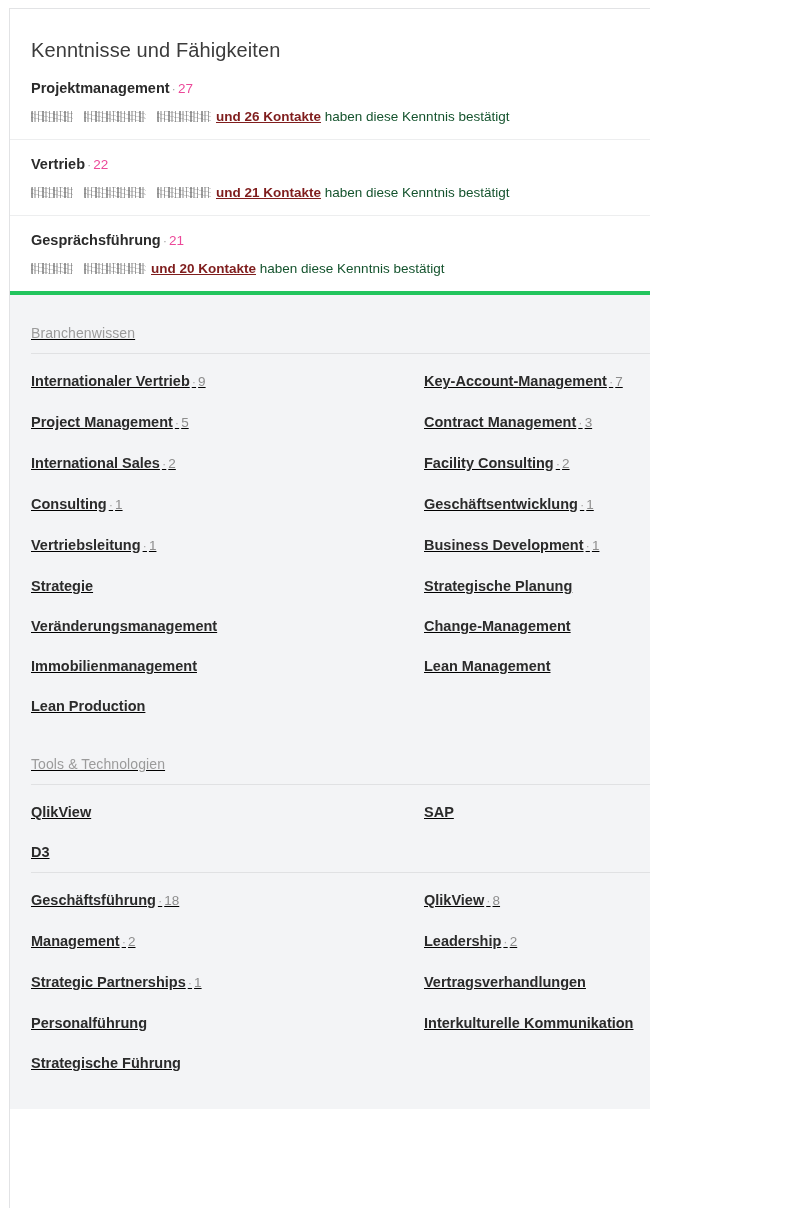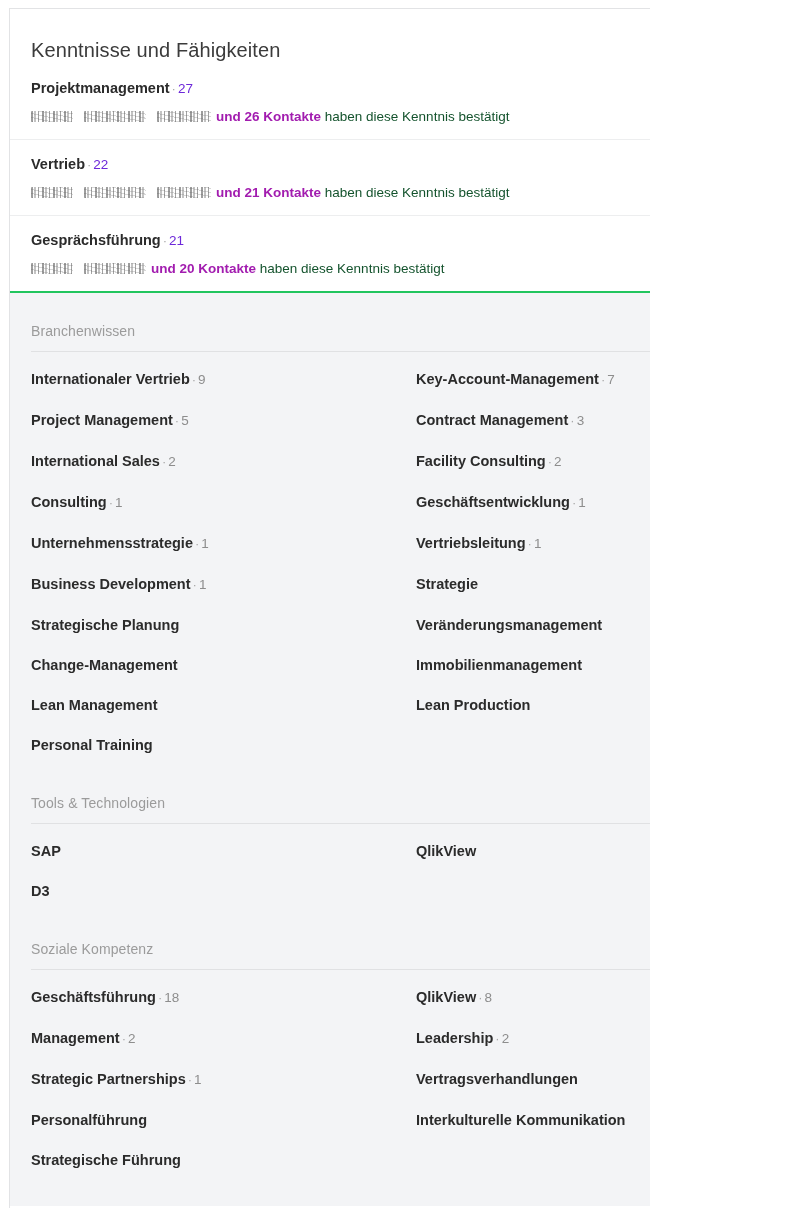--- a/index.html
+++ b/index.html
@@ -65,21 +65,21 @@
 
   .endorse-head {
     font-size: 14.5px;
     line-height: 20px;
     color: #2b2b2b;
     font-weight: 700;
     white-space: nowrap;
   }
   .endorse-head .count {
     font-weight: 400;
-    color: #6d28d9;
+    color: #ec4899;
     font-size: 13.5px;
   }
   .endorse-head .dot {
     font-weight: 400;
     color: #a8a8a8;
     padding: 0 2px;
     font-size: 13px;
   }
 
   .endorse-sub {
@@ -111,29 +111,30 @@
       repeating-linear-gradient(12deg,
         rgba(120,120,120,0.35) 0px, rgba(120,120,120,0.35) 1px,
         rgba(255,255,255,0) 1px, rgba(255,255,255,0) 4px);
     filter: blur(0.6px);
     opacity: 0.85;
   }
   .redacted.w1 { width: 42px; }
   .redacted.w2 { width: 62px; margin-left: 6px; }
   .redacted.w3 { width: 54px; margin-left: 6px; }
 
-  .bold-seg { font-weight: 700; color: #a21caf; }
+  .bold-seg { font-weight: 700; color: #7f1d1d; text-decoration: underline; }
   .norm-seg { font-weight: 400; color: #14532d; }
 
   
   .grey-region {
     background: #f3f4f6;
-    border-top: 2px solid #22c55e;
+    border-top: 4px solid #22c55e;
     padding: 0 0 26px 0;
     min-height: 500px;
+    text-decoration: underline;
   }
 
   .skill-section { padding: 0 21px; }
 
   .section-title {
     font-size: 14px;
     font-weight: 400;
     color: #9b9b9b;
     letter-spacing: 0.1px;
     padding-top: 29px;
@@ -143,21 +144,21 @@
 
   .section-rule {
     height: 1px;
     background: #e0e1e3;
     margin-bottom: 7px;
   }
 
   .skill-grid {
     display: grid;
     grid-template-columns: 385px 1fr;
-    column-gap: 0;
+    column-gap: 8px;
   }
 
   .skill-item {
     font-size: 14.5px;
     line-height: 20px;
     font-weight: 700;
     color: #2b2b2b;
     padding: 10px 0 10px 0;
     white-space: nowrap;
   }
@@ -204,44 +205,41 @@
           <div class="section-rule"></div>
           <div class="skill-grid">
             <div class="skill-item"><span>Internationaler Vertrieb</span><span class="dot">·</span><span class="count">9</span></div>
             <div class="skill-item"><span>Key-Account-Management</span><span class="dot">·</span><span class="count">7</span></div>
             <div class="skill-item"><span>Project Management</span><span class="dot">·</span><span class="count">5</span></div>
             <div class="skill-item"><span>Contract Management</span><span class="dot">·</span><span class="count">3</span></div>
             <div class="skill-item"><span>International Sales</span><span class="dot">·</span><span class="count">2</span></div>
             <div class="skill-item"><span>Facility Consulting</span><span class="dot">·</span><span class="count">2</span></div>
             <div class="skill-item"><span>Consulting</span><span class="dot">·</span><span class="count">1</span></div>
             <div class="skill-item"><span>Geschäftsentwicklung</span><span class="dot">·</span><span class="count">1</span></div>
-            <div class="skill-item"><span>Unternehmensstrategie</span><span class="dot">·</span><span class="count">1</span></div>
             <div class="skill-item"><span>Vertriebsleitung</span><span class="dot">·</span><span class="count">1</span></div>
             <div class="skill-item"><span>Business Development</span><span class="dot">·</span><span class="count">1</span></div>
             <div class="skill-item"><span>Strategie</span></div>
             <div class="skill-item"><span>Strategische Planung</span></div>
             <div class="skill-item"><span>Veränderungsmanagement</span></div>
             <div class="skill-item"><span>Change-Management</span></div>
             <div class="skill-item"><span>Immobilienmanagement</span></div>
             <div class="skill-item"><span>Lean Management</span></div>
             <div class="skill-item"><span>Lean Production</span></div>
-            <div class="skill-item"><span>Personal Training</span></div>
           </div>
         </div>
         <div class="skill-section">
           <div class="section-title">Tools &amp; Technologien</div>
           <div class="section-rule"></div>
           <div class="skill-grid">
+            <div class="skill-item"><span>QlikView</span></div>
             <div class="skill-item"><span>SAP</span></div>
-            <div class="skill-item"><span>QlikView</span></div>
             <div class="skill-item"><span>D3</span></div>
           </div>
         </div>
         <div class="skill-section">
-          <div class="section-title">Soziale Kompetenz</div>
           <div class="section-rule"></div>
           <div class="skill-grid">
             <div class="skill-item"><span>Geschäftsführung</span><span class="dot">·</span><span class="count">18</span></div>
             <div class="skill-item"><span>QlikView</span><span class="dot">·</span><span class="count">8</span></div>
             <div class="skill-item"><span>Management</span><span class="dot">·</span><span class="count">2</span></div>
             <div class="skill-item"><span>Leadership</span><span class="dot">·</span><span class="count">2</span></div>
             <div class="skill-item"><span>Strategic Partnerships</span><span class="dot">·</span><span class="count">1</span></div>
             <div class="skill-item"><span>Vertragsverhandlungen</span></div>
             <div class="skill-item"><span>Personalführung</span></div>
             <div class="skill-item"><span>Interkulturelle Kommunikation</span></div>

